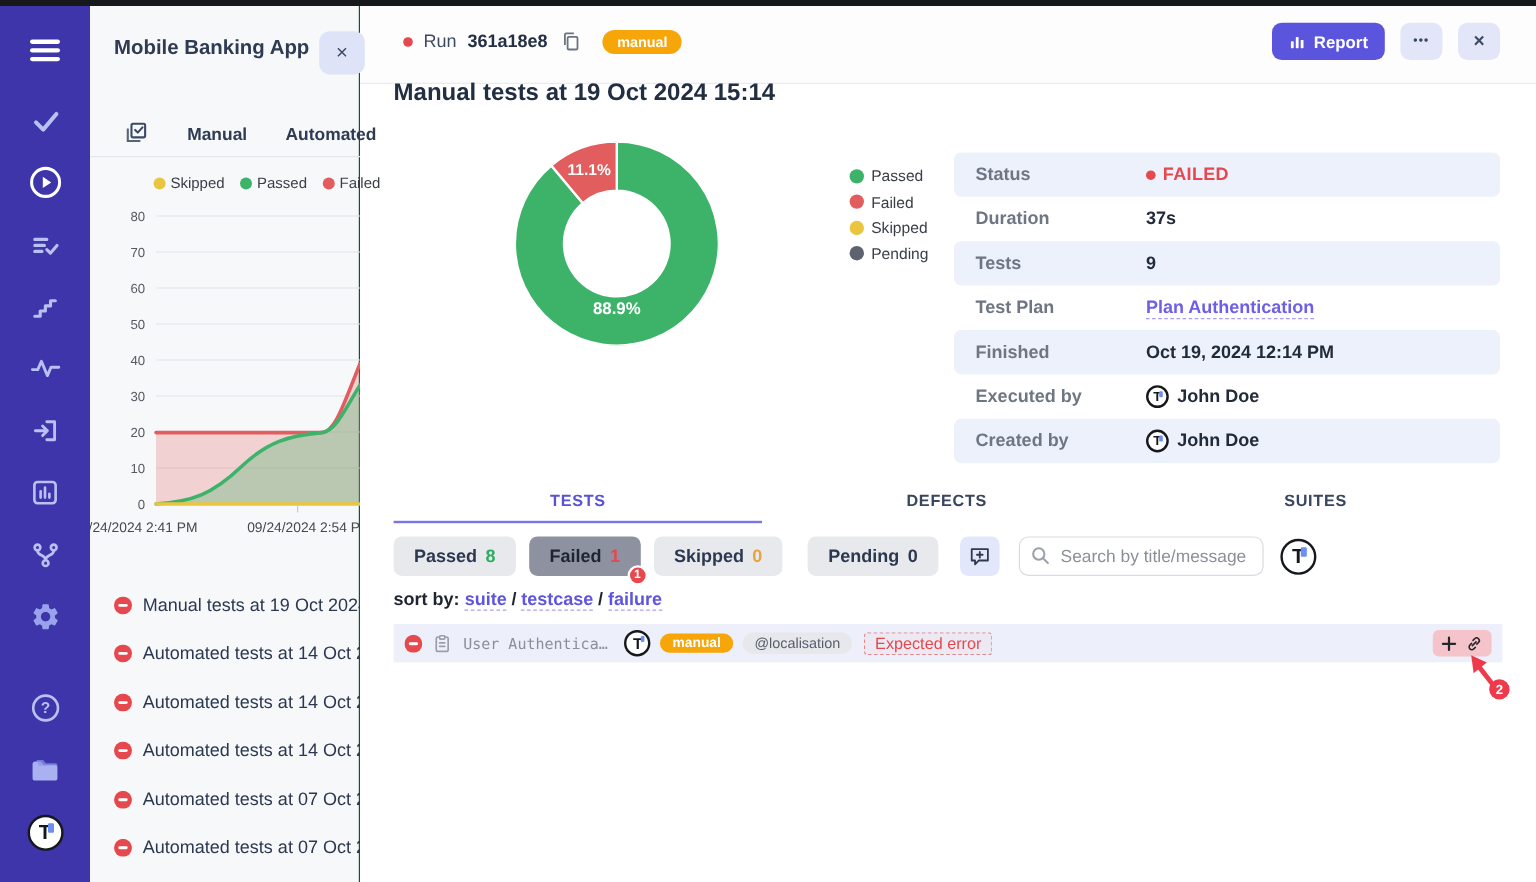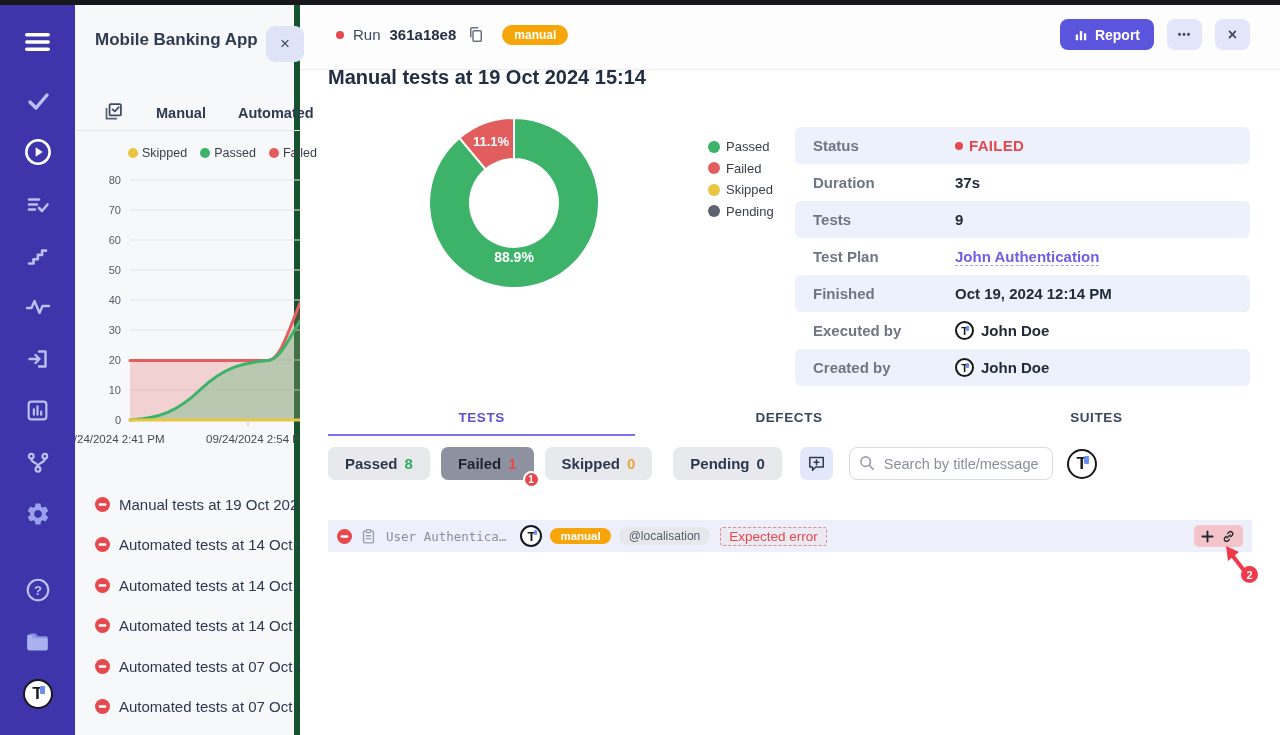--- a/index.html
+++ b/index.html
@@ -7,21 +7,21 @@
   body { position:relative; font-family:"Liberation Sans", sans-serif; background:#fff; overflow:hidden; color:#2c3850; }
 
   .top-strip { position:absolute; top:0; left:0; width:1280px; height:5px; background:#17181c; z-index:60; }
 
   
   .sidebar { position:absolute; left:0; top:0; width:75px; height:735px; background:#3d35a9; z-index:10; }
   .side-icon { position:absolute; left:0; width:75px; height:36px; display:flex; align-items:center; justify-content:center; cursor:pointer; }
   .side-icon svg { display:block; }
 
   
-  .panel { position:absolute; left:75px; top:0; width:225px; height:735px; background:#f7f8fa; border-right:6px solid #14532d; z-index:5; }
+  .panel { position:absolute; left:75px; top:0; width:225px; height:735px; background:#f7f8fa; border-right:1px solid #14532d; z-index:5; }
   .panel-title { position:absolute; left:20px; top:30px; font-size:17px; font-weight:bold; color:#2e3b52; white-space:nowrap; }
   .panel-close { position:absolute; left:191px; top:26px; width:38px; height:36px; background:#dfe3f8; border:none; border-radius:9px; font-size:17px; color:#3d4a63; cursor:pointer; z-index:8; }
   .panel-tabs { position:absolute; left:0; top:96px; width:225px; height:35px; border-bottom:1px solid #e4e6ea; display:flex; align-items:center; }
   .panel-tabs .ptab-icon { margin-left:28px; }
   .panel-tabs .ptab { font-size:14.5px; font-weight:bold; color:#2e3b52; margin-left:32px; cursor:pointer; white-space:nowrap; }
   .chart-legend { position:absolute; left:53px; top:146px; display:flex; gap:13px; }
   .chart-legend .li { display:flex; align-items:center; gap:4px; font-size:12.5px; color:#3a3f47; cursor:pointer; }
   .dot { width:10px; height:10px; border-radius:50%; display:inline-block; }
   .panel-chart { position:absolute; left:0; top:170px; width:225px; height:285px; overflow:hidden; }
   .runs { position:absolute; left:0; top:484px; width:225px; }
@@ -365,21 +365,21 @@
       <span class="d-label">Duration</span>
       <span class="d-value">37s</span>
     </div>
     <div class="d-row">
       <span class="d-label">Tests</span>
       <span class="d-value">9</span>
     </div>
     <div class="d-row">
       <span class="d-label">Test Plan</span>
       <span class="d-value">
-          <a class="d-link">John Authentication</a>
+          <a class="d-link">Plan Authentication</a>
         </span>
     </div>
     <div class="d-row">
       <span class="d-label">Finished</span>
       <span class="d-value">Oct 19, 2024 12:14 PM</span>
     </div>
     <div class="d-row">
       <span class="d-label">Executed by</span>
       <span class="d-value">
           <span class="tlogo t17">T</span>
@@ -430,20 +430,24 @@
         <svg width="16" height="16" viewBox="0 0 18 18" fill="none" stroke="#9aa0ab" stroke-width="1.9" stroke-linecap="round">
             <circle cx="7.5" cy="7.5" r="5.3"></circle>
             <path d="M11.6 11.6L16 16"></path>
           </svg>
       </span>
       <input type="text" placeholder="Search by title/message" style="">
     </div>
     <span class="toolbar-avatar tlogo t30">T</span>
   </div>
 
+  <div class="sort-row">
+    <span>sort by:</span>
+    <a>suite</a><span class="sort-sep">/</span><a>testcase</a><span class="sort-sep">/</span><a>failure</a>
+  </div>
 
   <div class="test-row">
     <svg width="15" height="15" viewBox="0 0 15 15">
         <circle cx="7.5" cy="7.5" r="7.5" fill="#e5484d"></circle>
         <rect x="3.6" y="6.3" width="7.8" height="2.4" rx="1.2" fill="#fff"></rect>
       </svg>
     <svg width="17" height="17" viewBox="0 0 24 24" fill="none" stroke="#9aa0a8" stroke-width="2" style="margin-left:8px">
         <rect x="5" y="4" width="14" height="17" rx="2"></rect>
         <rect x="9" y="2.5" width="6" height="4" rx="1" fill="#f7f8fa"></rect>
         <path d="M9 11h6M9 15h6" stroke-linecap="round"></path>

